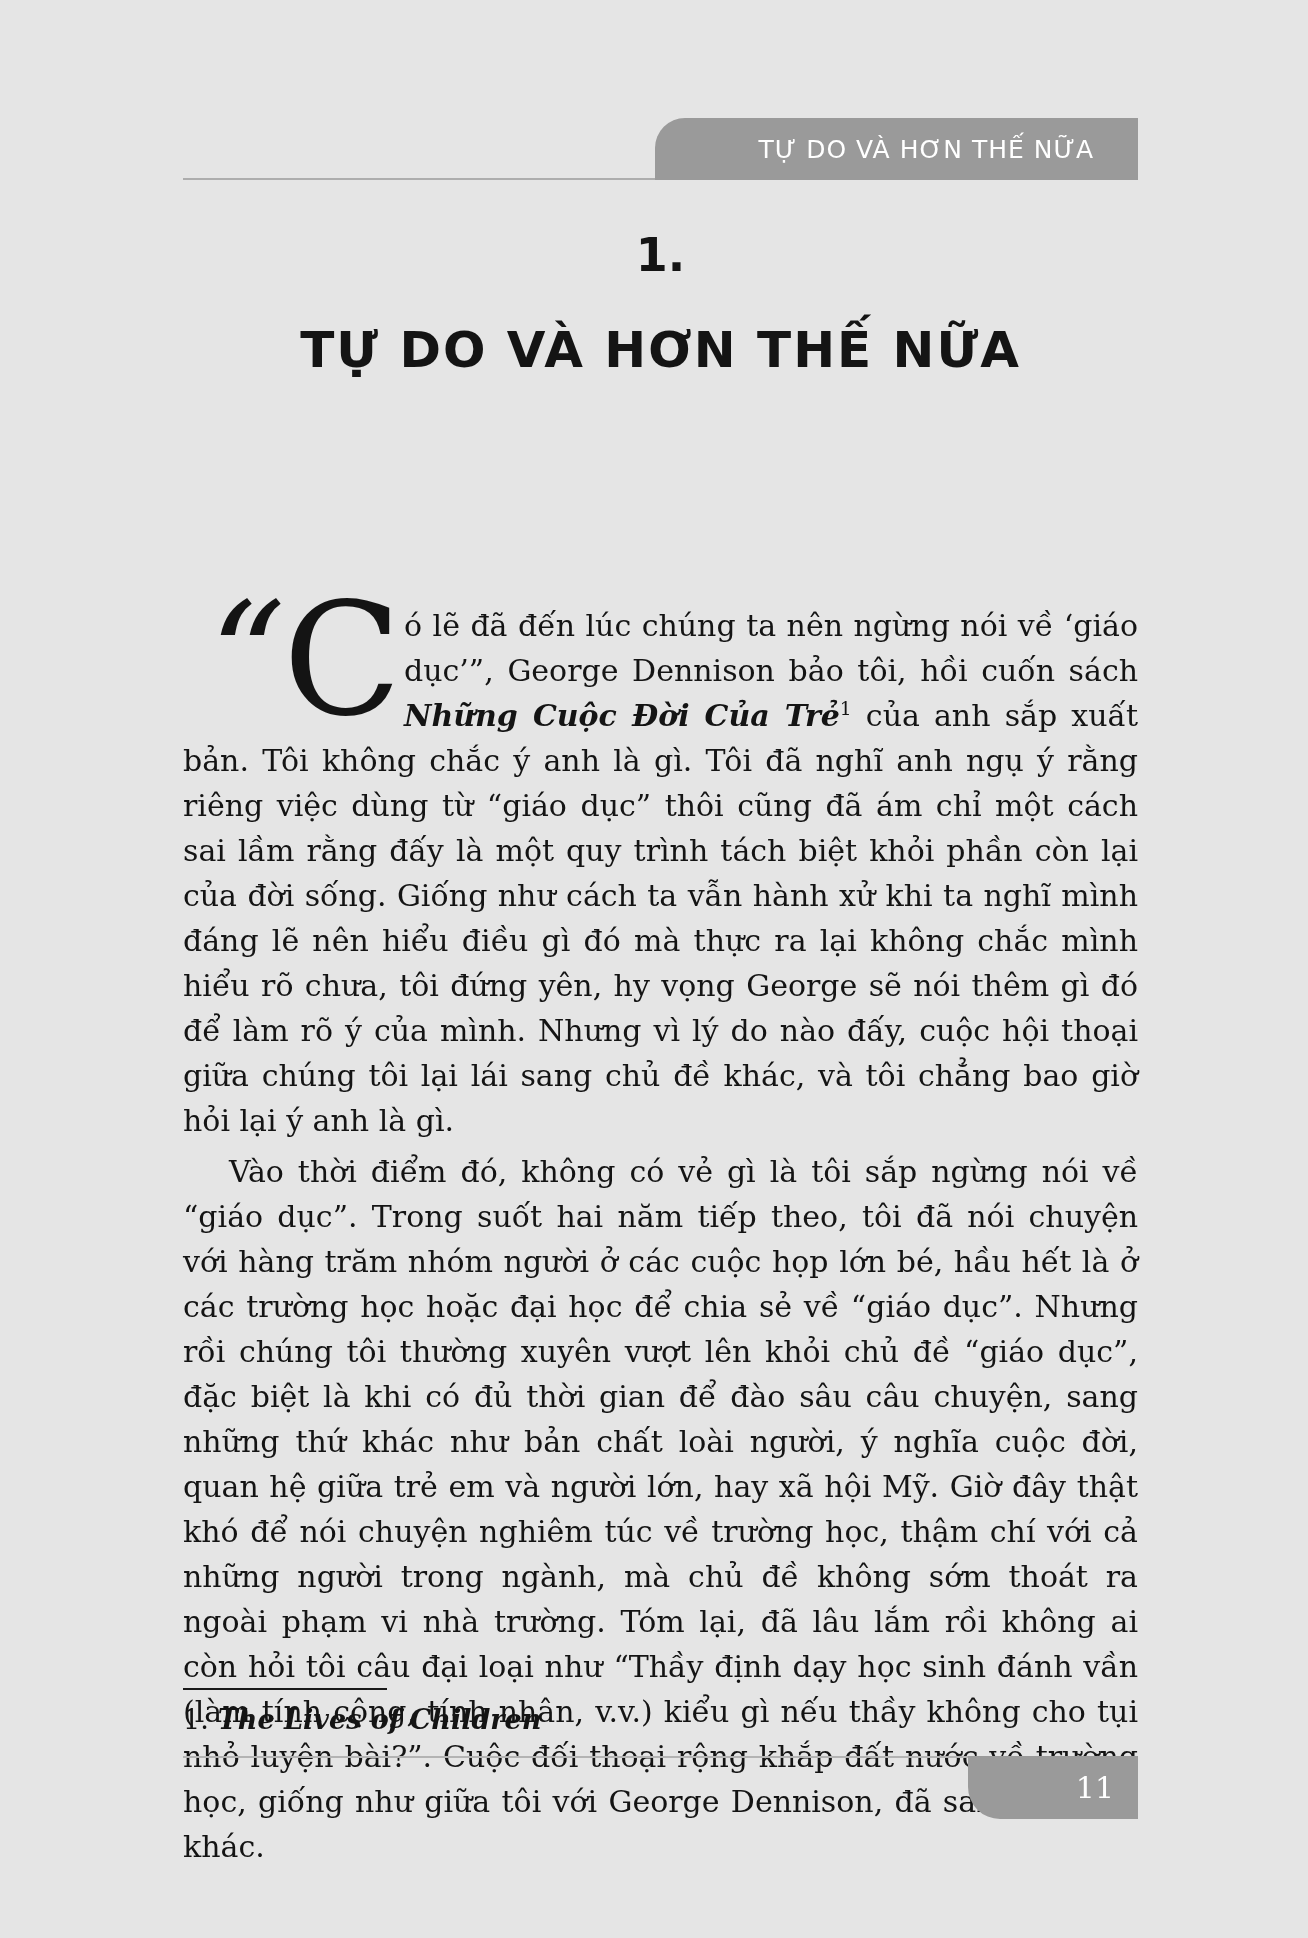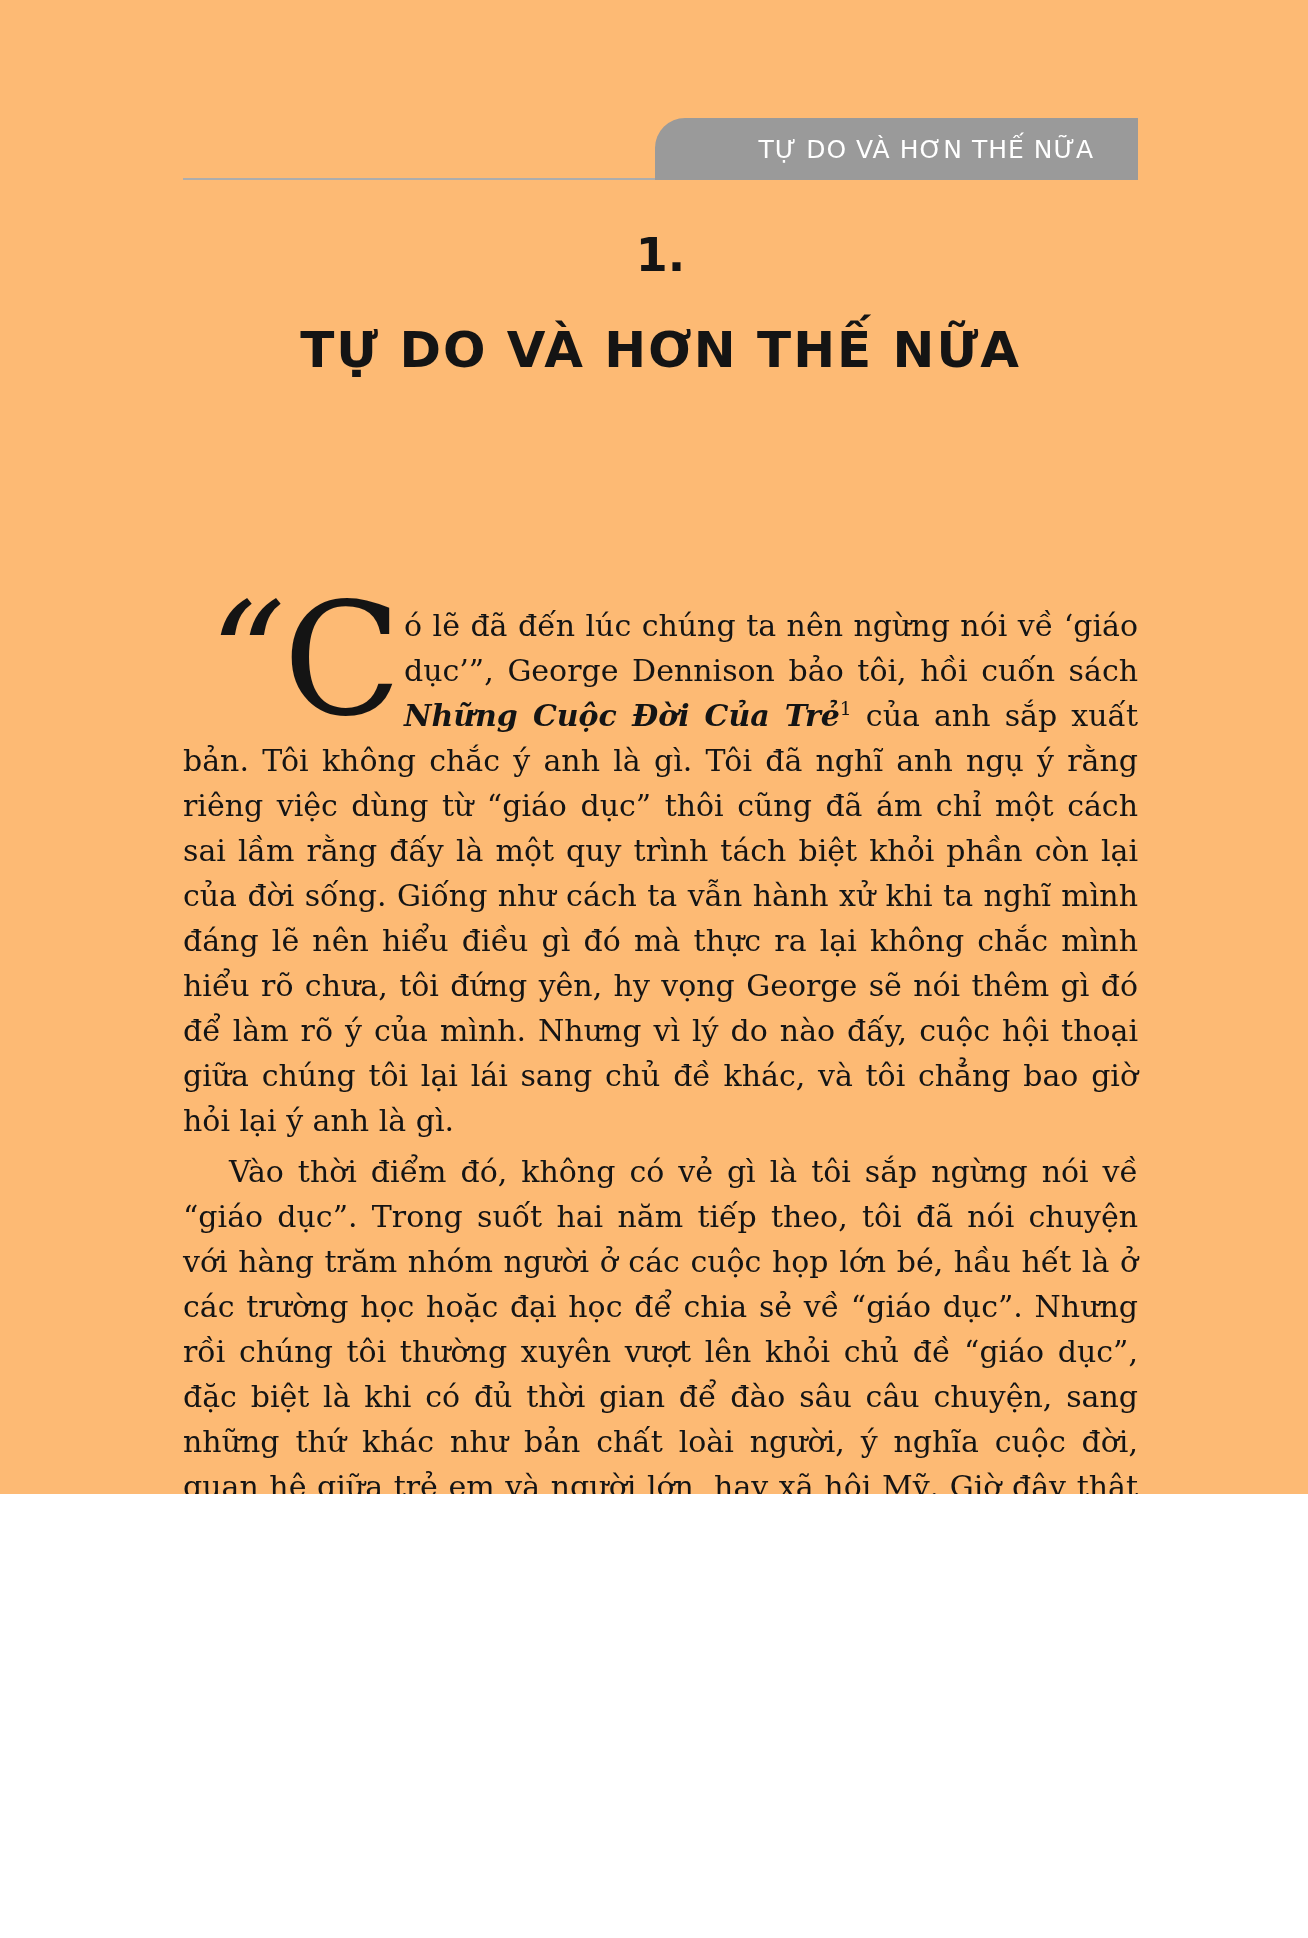--- a/index.html
+++ b/index.html
@@ -5,22 +5,22 @@
   :root{
     --banner: #9a9a9a;
     --rule-light: #adadad;
     --ink: #141414;
     --header-text: #ffffff;
   }
   *{ margin:0; padding:0; box-sizing:border-box; }
   html,body{ background:#ffffff; }
   .page{
     position:relative;
-    width:1308px; height:1494px;
-    background:#fdba74;
+    width:1308px; height:1938px;
+    background:#e5e5e5;
     overflow:hidden;
     font-family:"DejaVu Serif", serif;
     color:var(--ink);
   }
   
   .header-rule{
     position:absolute; left:183px; top:178px;
     width:955px; height:2px; background:var(--rule-light);
   }
   .header-band{
@@ -131,14 +131,17 @@
     </p>
     <p class="para2">Vào thời điểm đó, không có vẻ gì là tôi sắp ngừng nói về “giáo dục”. Trong suốt hai năm tiếp theo, tôi đã nói chuyện với hàng trăm nhóm người ở các cuộc họp lớn bé, hầu hết là ở các trường học hoặc đại học để chia sẻ về “giáo dục”. Nhưng rồi chúng tôi thường xuyên vượt lên khỏi chủ đề “giáo dục”, đặc biệt là khi có đủ thời gian để đào sâu câu chuyện, sang những thứ khác như bản chất loài người, ý nghĩa cuộc đời, quan hệ giữa trẻ em và người lớn, hay xã hội Mỹ. Giờ đây thật khó để nói chuyện nghiêm túc về trường học, thậm chí với cả những người trong ngành, mà chủ đề không sớm thoát ra ngoài phạm vi nhà trường. Tóm lại, đã lâu lắm rồi không ai còn hỏi tôi câu đại loại như “Thầy định dạy học sinh đánh vần (làm tính cộng, tính nhân, v.v.) kiểu gì nếu thầy không cho tụi nhỏ luyện bài?”. Cuộc đối thoại rộng khắp đất nước về trường học, giống như giữa tôi với George Dennison, đã sang chương khác.</p>
   </div>
 
   <div class="footnote-rule"></div>
   <div class="footnote">
     <span class="marker">1.</span><span class="italic">The Lives of Children</span>
   </div>
 
   <div class="footer-rule"></div>
+  <div class="footer-band">
+    <span>11</span>
+  </div>
 
 </div>
 
 </body></html>

